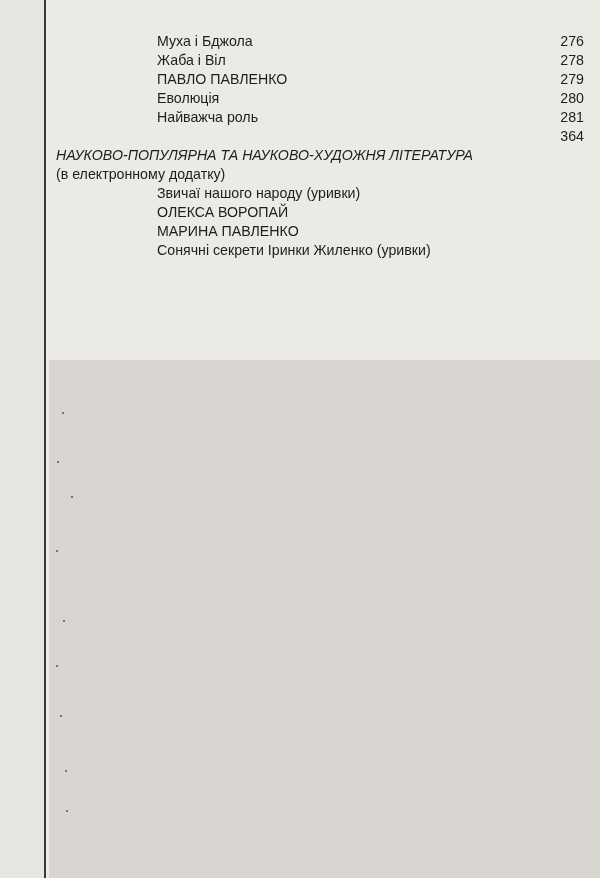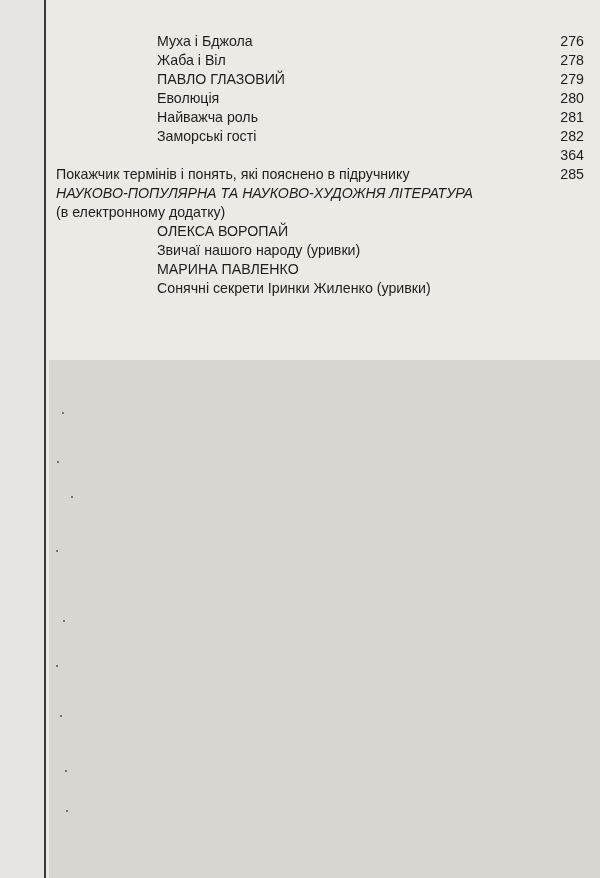--- a/index.html
+++ b/index.html
@@ -52,48 +52,40 @@
 <div class="toc">
   <div class="row indent">
     <span class="title">Муха і Бджола</span>
     <span class="page-num">276</span>
   </div>
   <div class="row indent">
     <span class="title">Жаба і Віл</span>
     <span class="page-num">278</span>
   </div>
   <div class="row indent">
-    <span class="title">ПАВЛО ГЛАЗОВИЙ</span>
+    <span class="title">ПАВЛО ПАВЛЕНКО</span>
     <span class="page-num">279</span>
   </div>
   <div class="row indent">
     <span class="title">Еволюція</span>
     <span class="page-num">280</span>
   </div>
   <div class="row indent">
     <span class="title">Найважча роль</span>
     <span class="page-num">281</span>
   </div>
-  <div class="row indent">
-    <span class="title">Заморські гості</span>
-    <span class="page-num">282</span>
-  </div>
   <div class="row">
     <span class="page-num">364</span>
-  </div>
-  <div class="row">
-    <span class="title">Покажчик термінів і понять, які пояснено в підручнику</span>
-    <span class="page-num">285</span>
   </div>
 
   <div class="block">
     <div class="line italic">НАУКОВО-ПОПУЛЯРНА ТА НАУКОВО-ХУДОЖНЯ ЛІТЕРАТУРА</div>
     <div class="line">(в електронному додатку)</div>
+    <div class="line indent">Звичаї нашого народу (уривки)</div>
     <div class="line indent">ОЛЕКСА ВОРОПАЙ</div>
-    <div class="line indent">Звичаї нашого народу (уривки)</div>
     <div class="line indent">МАРИНА ПАВЛЕНКО</div>
     <div class="line indent">Сонячні секрети Іринки Жиленко (уривки)</div>
   </div>
 
 </div>
 
 <div class="gray-block">
   <span class="dot" style="left:13px; top:52px;"></span>
   <span class="dot" style="left:8px; top:101px;"></span>
   <span class="dot" style="left:22px; top:136px;"></span>

